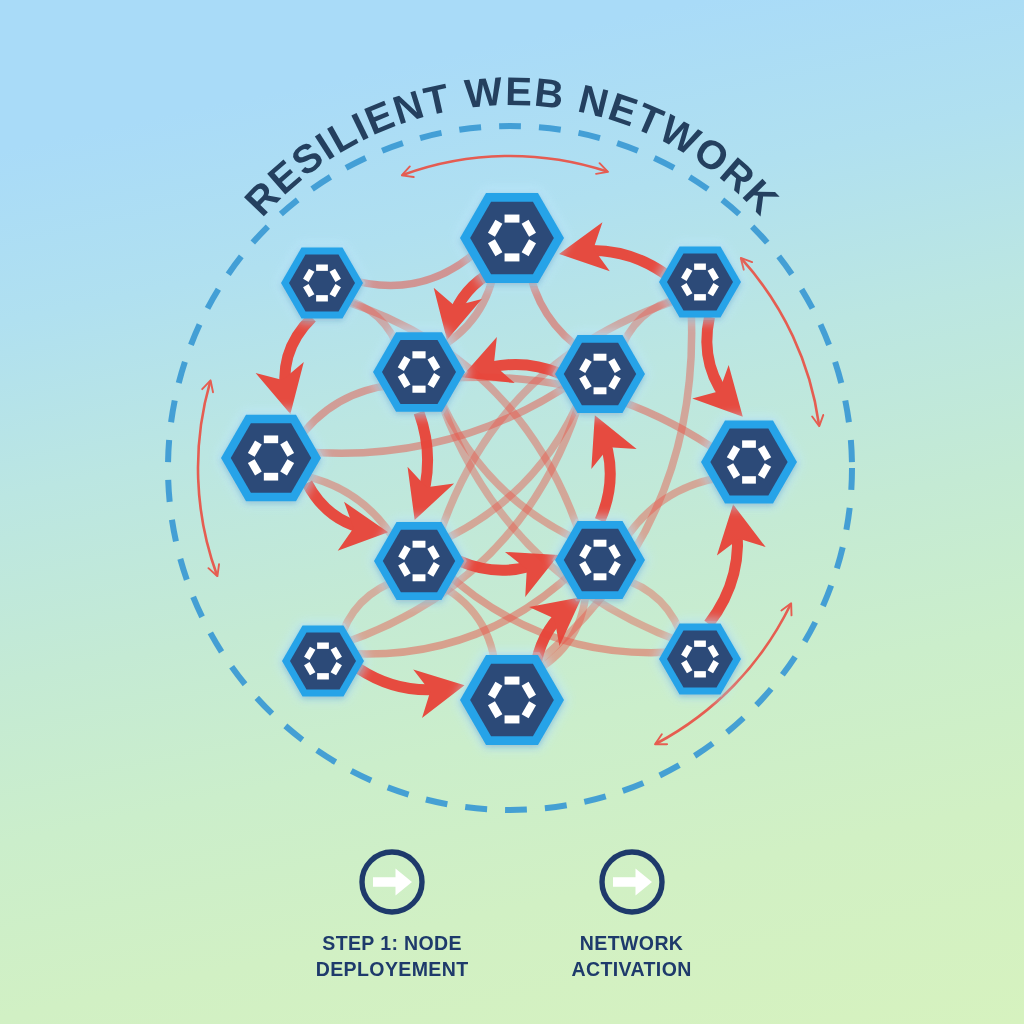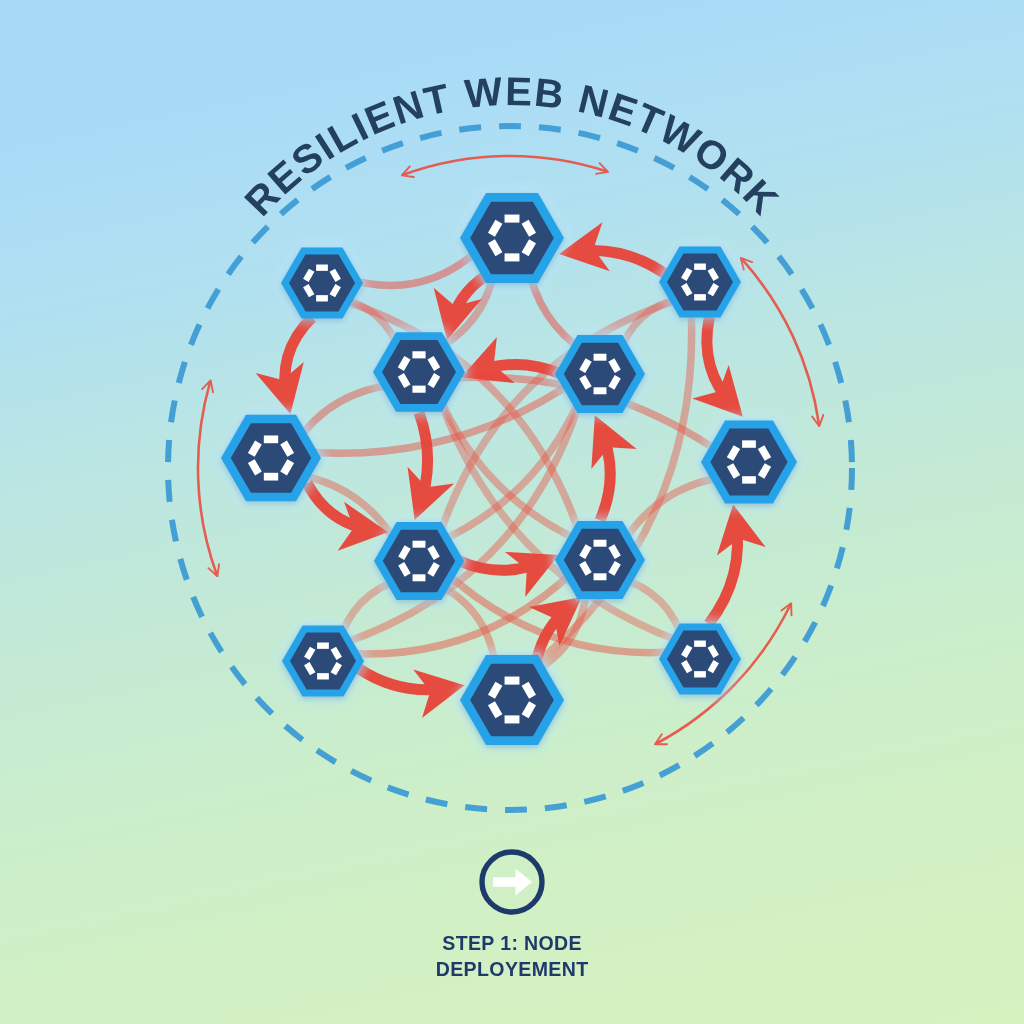--- a/index.html
+++ b/index.html
@@ -305,15 +305,23 @@
 
   <div class="legend-row" id="legend-row">
       <div class="legend-item">
         <svg class="legend-icon" viewBox="0 0 72 72">
           <circle cx="36" cy="36" r="30" fill="none" stroke="#1e3a6b" stroke-width="5.4"></circle>
           <path d="M17,31.2 H39.5 V22.6 L56,36 L39.5,49.4 V40.8 H17 Z" fill="#ffffff"></path>
         </svg>
         <div class="legend-label" style="color: rgb(30, 58, 107);">STEP 1: NODE
 DEPLOYEMENT</div>
       </div>
+      <div class="legend-item">
+        <svg class="legend-icon" viewBox="0 0 72 72">
+          <circle cx="36" cy="36" r="30" fill="none" stroke="#1e3a6b" stroke-width="5.4"></circle>
+          <path d="M17,31.2 H39.5 V22.6 L56,36 L39.5,49.4 V40.8 H17 Z" fill="#ffffff"></path>
+        </svg>
+        <div class="legend-label" style="color: rgb(30, 58, 107);">NETWORK
+ACTIVATION</div>
+      </div>
     </div>
 
 </div>
 
 </body></html>

